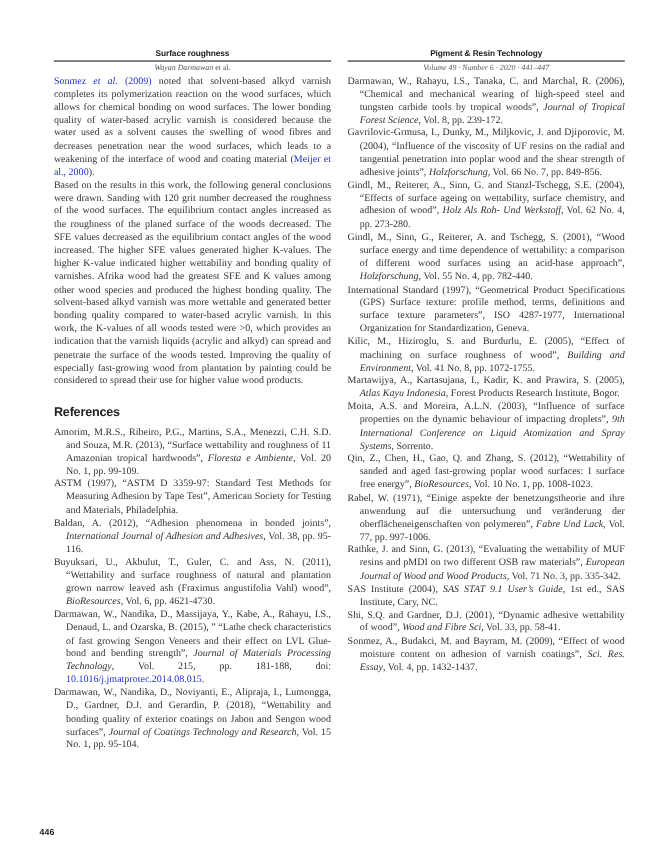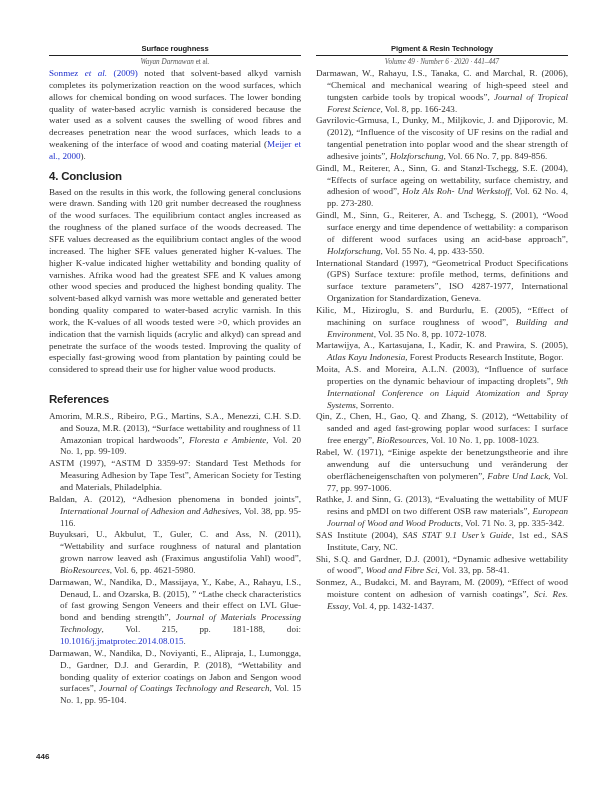--- a/index.html
+++ b/index.html
@@ -43,42 +43,41 @@
   <div class="hdr right">
     <div class="title">Pigment &amp; Resin Technology</div>
     <div class="sub">Volume 49 · Number 6 · 2020 · 441–447</div>
   </div>
 
   <div class="col left">
     <p>
       <a class="cite"><span>Sonmez </span><i>et al.</i><span> (2009)</span></a><span> noted that solvent-based alkyd varnish completes its polymerization reaction on the wood surfaces, which allows for chemical bonding on wood surfaces. The lower bonding quality of water-based acrylic varnish is considered because the water used as a solvent causes the swelling of wood fibres and decreases penetration near the wood surfaces, which leads to a weakening of the interface of wood and coating material (</span><a class="cite">Meijer et al., 2000</a><span>).</span>
     </p>
 
-    <h2 class="concl">4. Conclusion</h2>
     <p>Based on the results in this work, the following general conclusions were drawn. Sanding with 120 grit number decreased the roughness of the wood surfaces. The equilibrium contact angles increased as the roughness of the planed surface of the woods decreased. The SFE values decreased as the equilibrium contact angles of the wood increased. The higher SFE values generated higher K-values. The higher K-value indicated higher wettability and bonding quality of varnishes. Afrika wood had the greatest SFE and K values among other wood species and produced the highest bonding quality. The solvent-based alkyd varnish was more wettable and generated better bonding quality compared to water-based acrylic varnish. In this work, the K-values of all woods tested were &gt;0, which provides an indication that the varnish liquids (acrylic and alkyd) can spread and penetrate the surface of the woods tested. Improving the quality of especially fast-growing wood from plantation by painting could be considered to spread their use for higher value wood products.</p>
 
     <h2 class="refs">References</h2>
     <div id="refs-left">
         <p class="ref"><span>Amorim, M.R.S., Ribeiro, P.G., Martins, S.A., Menezzi, C.H. S.D. and Souza, M.R. (2013), “Surface wettability and roughness of 11 Amazonian tropical hardwoods”, </span><i>Floresta e Ambiente</i><span>, Vol. 20 No. 1, pp. 99-109.</span></p>
         <p class="ref"><span>ASTM (1997), “ASTM D 3359-97: Standard Test Methods for Measuring Adhesion by Tape Test”, American Society for Testing and Materials, Philadelphia.</span></p>
         <p class="ref"><span>Baldan, A. (2012), “Adhesion phenomena in bonded joints”, </span><i>International Journal of Adhesion and Adhesives</i><span>, Vol. 38, pp. 95-116.</span></p>
-        <p class="ref"><span>Buyuksari, U., Akbulut, T., Guler, C. and Ass, N. (2011), “Wettability and surface roughness of natural and plantation grown narrow leaved ash (Fraximus angustifolia Vahl) wood”, </span><i>BioResources</i><span>, Vol. 6, pp. 4621-5980.</span></p>
+        <p class="ref"><span>Buyuksari, U., Akbulut, T., Guler, C. and Ass, N. (2011), “Wettability and surface roughness of natural and plantation grown narrow leaved ash (Fraximus angustifolia Vahl) wood”, </span><i>BioResources</i><span>, Vol. 6, pp. 4621-4730.</span></p>
         <p class="ref"><span>Darmawan, W., Nandika, D., Massijaya, Y., Kabe, A., Rahayu, I.S., Denaud, L. and Ozarska, B. (2015), ” “Lathe check characteristics of fast growing Sengon Veneers and their effect on LVL Glue-bond and bending strength”, </span><i>Journal of Materials Processing Technology</i><span>, Vol. 215, pp. 181-188, doi: </span><a class="doi">10.1016/j.jmatprotec.2014.08.015</a><span>.</span></p>
         <p class="ref"><span>Darmawan, W., Nandika, D., Noviyanti, E., Alipraja, I., Lumongga, D., Gardner, D.J. and Gerardin, P. (2018), “Wettability and bonding quality of exterior coatings on Jabon and Sengon wood surfaces”, </span><i>Journal of Coatings Technology and Research</i><span>, Vol. 15 No. 1, pp. 95-104.</span></p>
       </div>
   </div>
 
   <div class="col right">
     <div id="refs-right">
-        <p class="ref"><span>Darmawan, W., Rahayu, I.S., Tanaka, C. and Marchal, R. (2006), “Chemical and mechanical wearing of high-speed steel and tungsten carbide tools by tropical woods”, </span><i>Journal of Tropical Forest Science</i><span>, Vol. 8, pp. 166-243.</span></p>
-        <p class="ref"><span>Gavrilovic-Grmusa, I., Dunky, M., Miljkovic, J. and Djiporovic, M. (2012), “Influence of the viscosity of UF resins on the radial and tangential penetration into poplar wood and the shear strength of adhesive joints”, </span><i>Holzforschung</i><span>, Vol. 66 No. 7, pp. 849-856.</span></p>
+        <p class="ref"><span>Darmawan, W., Rahayu, I.S., Tanaka, C. and Marchal, R. (2006), “Chemical and mechanical wearing of high-speed steel and tungsten carbide tools by tropical woods”, </span><i>Journal of Tropical Forest Science</i><span>, Vol. 8, pp. 239-172.</span></p>
+        <p class="ref"><span>Gavrilovic-Grmusa, I., Dunky, M., Miljkovic, J. and Djiporovic, M. (2004), “Influence of the viscosity of UF resins on the radial and tangential penetration into poplar wood and the shear strength of adhesive joints”, </span><i>Holzforschung</i><span>, Vol. 66 No. 7, pp. 849-856.</span></p>
         <p class="ref"><span>Gindl, M., Reiterer, A., Sinn, G. and Stanzl-Tschegg, S.E. (2004), “Effects of surface ageing on wettability, surface chemistry, and adhesion of wood”, </span><i>Holz Als Roh- Und Werkstoff</i><span>, Vol. 62 No. 4, pp. 273-280.</span></p>
-        <p class="ref"><span>Gindl, M., Sinn, G., Reiterer, A. and Tschegg, S. (2001), “Wood surface energy and time dependence of wettability: a comparison of different wood surfaces using an acid-base approach”, </span><i>Holzforschung</i><span>, Vol. 55 No. 4, pp. 433-550.</span></p>
+        <p class="ref"><span>Gindl, M., Sinn, G., Reiterer, A. and Tschegg, S. (2001), “Wood surface energy and time dependence of wettability: a comparison of different wood surfaces using an acid-base approach”, </span><i>Holzforschung</i><span>, Vol. 55 No. 4, pp. 782-440.</span></p>
         <p class="ref"><span>International Standard (1997), “Geometrical Product Specifications (GPS) Surface texture: profile method, terms, definitions and surface texture parameters”, ISO 4287-1977, International Organization for Standardization, Geneva.</span></p>
-        <p class="ref"><span>Kilic, M., Hiziroglu, S. and Burdurlu, E. (2005), “Effect of machining on surface roughness of wood”, </span><i>Building and Environment</i><span>, Vol. 35 No. 8, pp. 1072-1078.</span></p>
+        <p class="ref"><span>Kilic, M., Hiziroglu, S. and Burdurlu, E. (2005), “Effect of machining on surface roughness of wood”, </span><i>Building and Environment</i><span>, Vol. 41 No. 8, pp. 1072-1755.</span></p>
         <p class="ref"><span>Martawijya, A., Kartasujana, I., Kadir, K. and Prawira, S. (2005), </span><i>Atlas Kayu Indonesia</i><span>, Forest Products Research Institute, Bogor.</span></p>
         <p class="ref"><span>Moita, A.S. and Moreira, A.L.N. (2003), “Influence of surface properties on the dynamic behaviour of impacting droplets”, </span><i>9th International Conference on Liquid Atomization and Spray Systems</i><span>, Sorrento.</span></p>
         <p class="ref"><span>Qin, Z., Chen, H., Gao, Q. and Zhang, S. (2012), “Wettability of sanded and aged fast-growing poplar wood surfaces: I surface free energy”, </span><i>BioResources</i><span>, Vol. 10 No. 1, pp. 1008-1023.</span></p>
         <p class="ref"><span>Rabel, W. (1971), “Einige aspekte der benetzungstheorie and ihre anwendung auf die untersuchung und veränderung der oberflächeneigenschaften von polymeren”, </span><i>Fabre Und Lack</i><span>, Vol. 77, pp. 997-1006.</span></p>
         <p class="ref"><span>Rathke, J. and Sinn, G. (2013), “Evaluating the wettability of MUF resins and pMDI on two different OSB raw materials”, </span><i>European Journal of Wood and Wood Products</i><span>, Vol. 71 No. 3, pp. 335-342.</span></p>
         <p class="ref"><span>SAS Institute (2004), </span><i>SAS STAT 9.1 User’s Guide</i><span>, 1st ed., SAS Institute, Cary, NC.</span></p>
         <p class="ref"><span>Shi, S.Q. and Gardner, D.J. (2001), “Dynamic adhesive wettability of wood”, </span><i>Wood and Fibre Sci</i><span>, Vol. 33, pp. 58-41.</span></p>
         <p class="ref"><span>Sonmez, A., Budakci, M. and Bayram, M. (2009), “Effect of wood moisture content on adhesion of varnish coatings”, </span><i>Sci. Res. Essay</i><span>, Vol. 4, pp. 1432-1437.</span></p>
       </div>
   </div>

